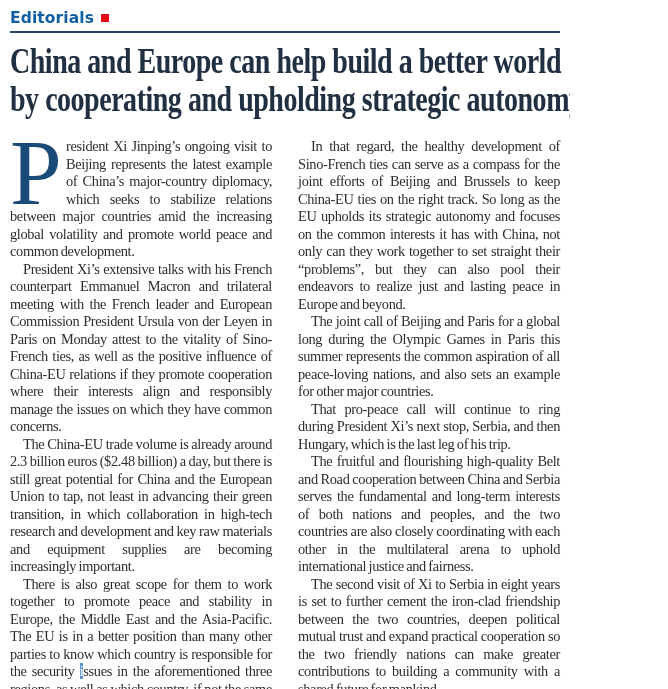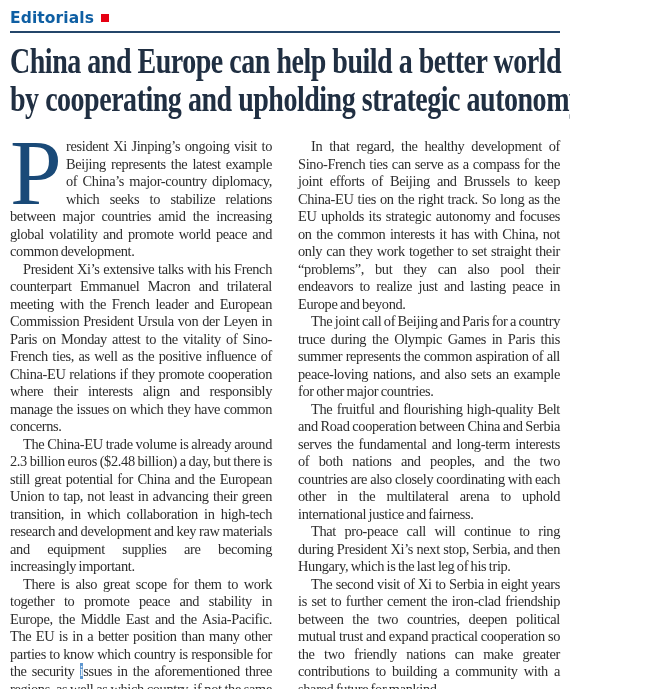--- a/index.html
+++ b/index.html
@@ -90,19 +90,19 @@
 
   <main class="article">
     <div class="col" id="col-left">
         <p class="no-indent"><span class="drop-cap">P</span><span>resident Xi Jinping’s ongoing visit to Beijing represents the latest example of China’s major-country diplomacy, which seeks to stabilize relations between major countries amid the increasing global volatility and promote world peace and common development.</span></p>
         <p><span>President Xi’s extensive talks with his French counterpart Emmanuel Macron and trilateral meeting with the French leader and European Commission President Ursula von der Leyen in Paris on Monday attest to the vitality of Sino-French ties, as well as the positive influence of China-EU relations if they promote cooperation where their interests align and responsibly manage the issues on which they have common concerns.</span></p>
         <p><span>The China-EU trade volume is already around 2.3 billion euros ($2.48 billion) a day, but there is still great potential for China and the European Union to tap, not least in advancing their green transition, in which collaboration in high-tech research and development and key raw materials and equipment supplies are becoming increasingly important.</span></p>
         <p><span>There is also great scope for them to work together to promote peace and stability in Europe, the Middle East and the Asia-Pacific. The EU is in a better position than many other parties to know which country is responsible for the security </span><span class="char-highlight">i</span><span>ssues in the aforementioned three regions, as well as which country, if not the same one, should be blamed for manufacturing the concerns Von der Leyen highlighted, of China’s supposed “State-in-</span></p>
       </div>
     <div class="col" id="col-right">
         <p><span>In that regard, the healthy development of Sino-French ties can serve as a compass for the joint efforts of Beijing and Brussels to keep China-EU ties on the right track. So long as the EU upholds its strategic autonomy and focuses on the common interests it has with China, not only can they work together to set straight their “problems”, but they can also pool their endeavors to realize just and lasting peace in Europe and beyond.</span></p>
-        <p><span>The joint call of Beijing and Paris for a country truce during the Olympic Games in Paris this summer represents the common aspiration of all peace-loving nations, and also sets an example for other major countries.</span></p>
+        <p><span>The joint call of Beijing and Paris for a global long during the Olympic Games in Paris this summer represents the common aspiration of all peace-loving nations, and also sets an example for other major countries.</span></p>
+        <p><span>That pro-peace call will continue to ring during President Xi’s next stop, Serbia, and then Hungary, which is the last leg of his trip.</span></p>
         <p><span>The fruitful and flourishing high-quality Belt and Road cooperation between China and Serbia serves the fundamental and long-term interests of both nations and peoples, and the two countries are also closely coordinating with each other in the multilateral arena to uphold international justice and fairness.</span></p>
-        <p><span>That pro-peace call will continue to ring during President Xi’s next stop, Serbia, and then Hungary, which is the last leg of his trip.</span></p>
         <p><span>The second visit of Xi to Serbia in eight years is set to further cement the iron-clad friendship between the two countries, deepen political mutual trust and expand practical cooperation so the two friendly nations can make greater contributions to building a community with a shared future for mankind.</span></p>
       </div>
   </main>
 </div>
 
 </body></html>

